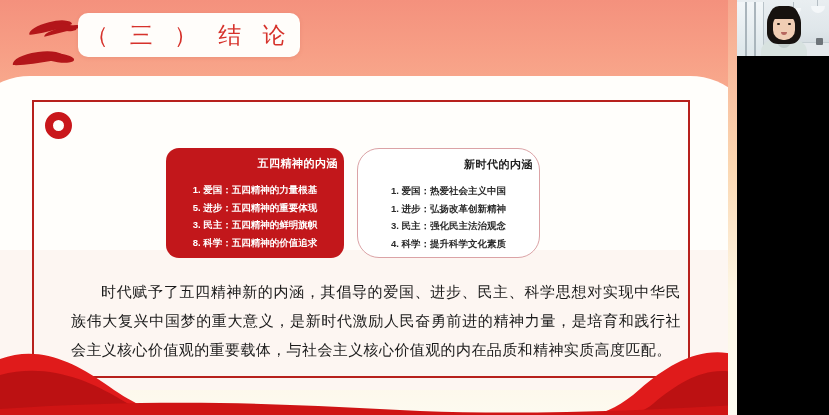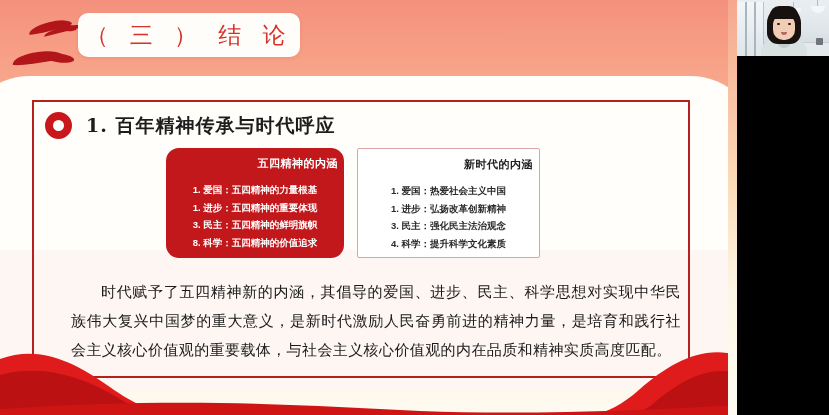--- a/index.html
+++ b/index.html
@@ -175,21 +175,21 @@
     color: #ffffff;
   }
   .box-white {
     position: absolute;
     left: 357px;
     top: 148px;
     width: 183px;
     height: 110px;
     background: #ffffff;
     border: 1px solid #dba3a6;
-    border-radius: 2px;
+    border-radius: 22px;
     box-sizing: border-box;
     padding: 8px 6px 6px 6px;
     color: #2b2b2b;
   }
   .box-title {
     text-align: right;
     font-size: 11px;
     font-weight: bold;
     margin-bottom: 3px;
     letter-spacing: 0.5px;
@@ -325,28 +325,27 @@
     <div class="bird bird-b"></div>
 
     <div id="title-pill">
       <span class="txt">（ 三 ）  结  论</span>
     </div>
 
     <div id="card"></div>
 
     <div id="heading-row">
       <span class="ring-icon"></span>
-      <span id="heading-text">1. 百年精神传承与时代呼应</span>
     </div>
 
     <div class="box-red">
       <div class="box-title">五四精神的内涵</div>
       <ul class="box-list">
         <li>1. 爱国：五四精神的力量根基</li>
-        <li>1. 进步：五四精神的重要体现</li>
+        <li>5. 进步：五四精神的重要体现</li>
         <li>3. 民主：五四精神的鲜明旗帜</li>
         <li>8. 科学：五四精神的价值追求</li>
       </ul>
     </div>
 
     <div class="box-white">
       <div class="box-title">新时代的内涵</div>
       <ul class="box-list">
         <li>1. 爱国：热爱社会主义中国</li>
         <li>1. 进步：弘扬改革创新精神</li>

